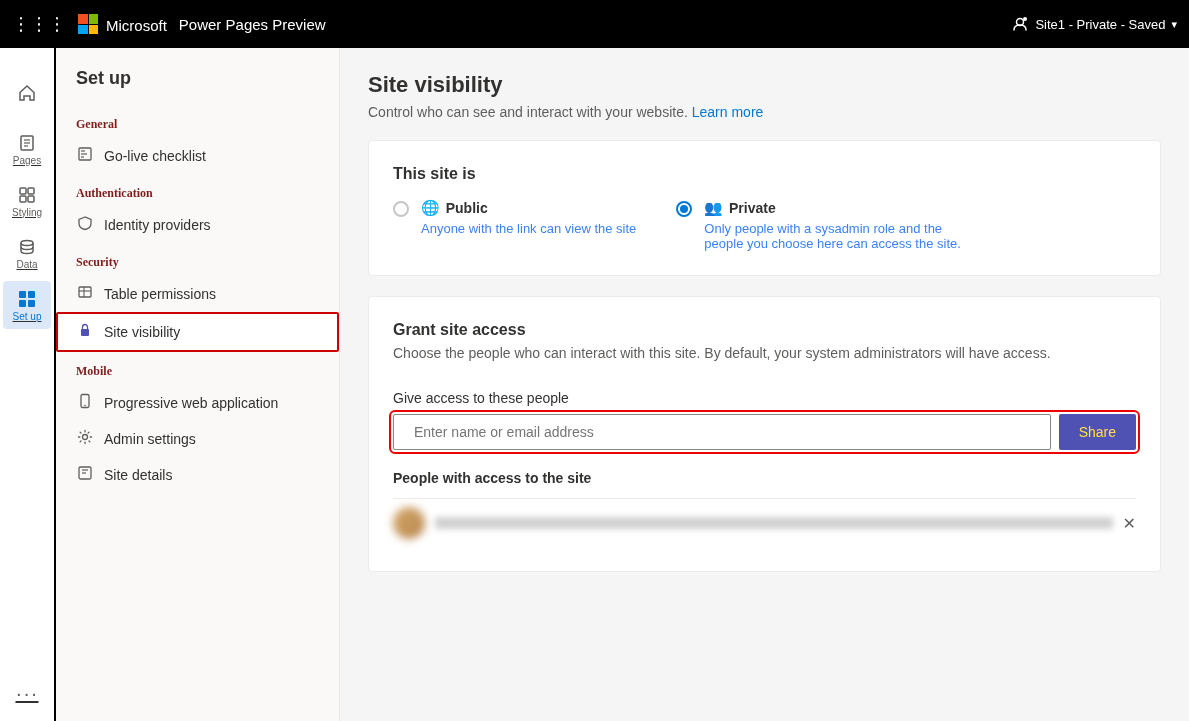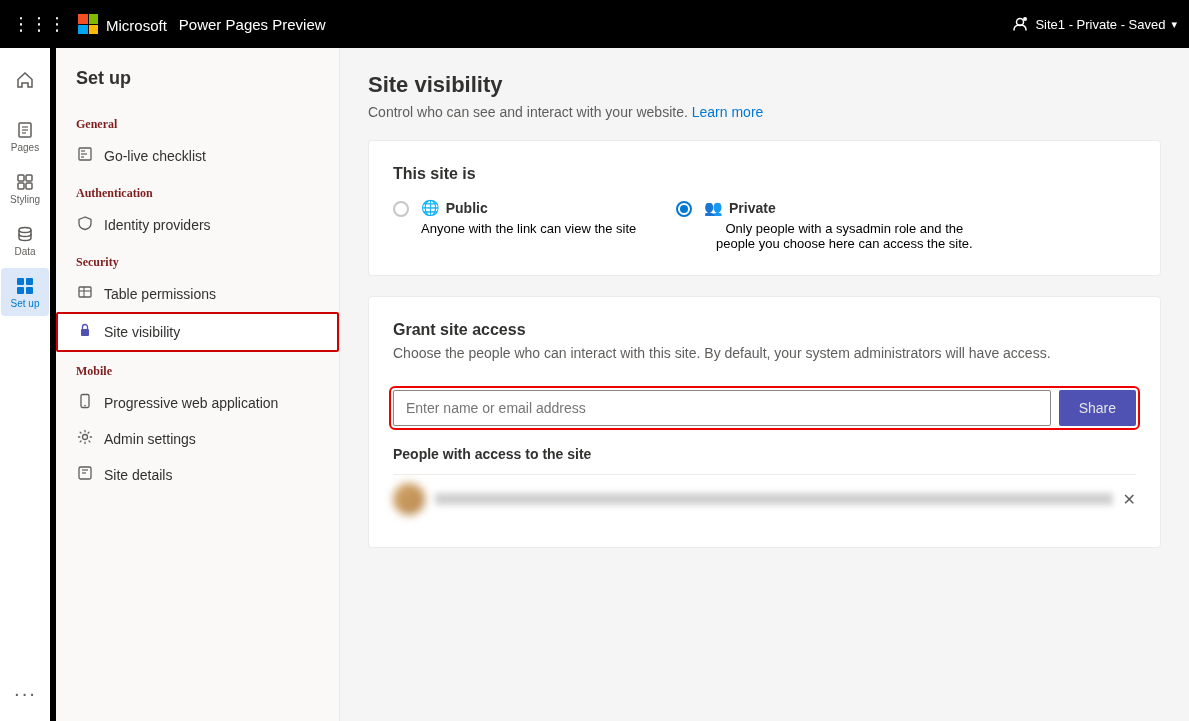--- a/index.html
+++ b/index.html
@@ -15,22 +15,23 @@
     .ms-logo span:nth-child(1) { background: #f25022; }
     .ms-logo span:nth-child(2) { background: #7fba00; }
     .ms-logo span:nth-child(3) { background: #00a4ef; }
     .ms-logo span:nth-child(4) { background: #ffb900; }
     .topbar-app-name { color: #fff; font-size: 15px; font-weight: 400; }
     .topbar-right { margin-left: auto; display: flex; align-items: center; gap: 6px; color: #fff; font-size: 13px; cursor: pointer; }
 
     
     .left-nav {
       position: absolute; top: 48px; left: 0; width: 56px; background: #fff; height: calc(721px - 48px);
-      display: flex; flex-direction: column; align-items: center; padding-top: 8px; gap: 4px;
-      border-right: 6px solid #000000;
+      display: flex; flex-direction: column; align-items: center; padding-top: 21px; gap: 4px;
+      border-right: 2px solid #000000;
+      text-decoration: underline;
     }
     .left-nav-item {
       display: flex; flex-direction: column; align-items: center; justify-content: center;
       width: 48px; height: 48px; border-radius: 4px; cursor: pointer; gap: 2px;
       font-size: 10px; color: #605e5c;
     }
     .left-nav-item.active { background: #eff6fc; color: #0078d4; }
     .left-nav-item svg { width: 20px; height: 20px; }
     .left-nav-item .icon-label { font-size: 10px; }
     .left-nav-home { margin-bottom: 4px; }
@@ -69,38 +70,38 @@
     .visibility-options { display: flex; gap: 40px; }
     .visibility-option { display: flex; align-items: flex-start; gap: 12px; }
     .radio-circle {
       width: 16px; height: 16px; border-radius: 50%; border: 2px solid #c8c6c4;
       flex-shrink: 0; margin-top: 2px; display: flex; align-items: center; justify-content: center;
     }
     .radio-circle.selected { border-color: #0078d4; }
     .radio-circle.selected::after { content: ''; width: 8px; height: 8px; border-radius: 50%; background: #0078d4; }
     .visibility-option-content { }
     .visibility-label { font-size: 14px; font-weight: 600; display: flex; align-items: center; gap: 6px; }
-    .visibility-desc { font-size: 13px; color: #000000; margin-top: 4px; max-width: 280px; text-align: center; }
+    .visibility-desc { font-size: 13px; color: #3b82f6; margin-top: 4px; max-width: 280px; }
 
     
     .grant-title { font-size: 16px; font-weight: 600; margin-bottom: 6px; }
     .grant-desc { font-size: 14px; color: #605e5c; margin-bottom: 29px; }
     .give-access-label { font-size: 14px; font-weight: 400; margin-bottom: 8px; color: #323130; }
     .share-row {
       display: flex; gap: 8px; margin-bottom: 20px;
       outline: 2px solid #e00;
       outline-offset: 2px;
       border-radius: 2px;
     }
     .share-input {
       flex: 1; height: 36px; border: 1px solid #8a8886; border-radius: 2px;
-      padding: 0 12px; font-size: 14px; color: #323130; outline: none;
+      padding: 0 20px; font-size: 14px; color: #323130; outline: none;
     }
     .share-button {
-      height: 36px; padding: 0 20px; background: #4f52b2; color: #e5e5e5;
+      height: 36px; padding: 0 20px; background: #4f52b2; color: #fde047;
       border: none; border-radius: 2px; font-size: 14px; cursor: pointer; white-space: nowrap;
     }
     .people-access-title { font-size: 14px; font-weight: 600; margin-bottom: 12px; }
     .person-row {
       display: flex; align-items: center; gap: 10px; padding: 8px 0;
       border-top: 1px solid #edebe9;
     }
     .avatar-blurred {
       width: 32px; height: 32px; border-radius: 50%;
       background: linear-gradient(135deg, #d4a76a, #b8864e);
@@ -297,20 +298,21 @@
           </div>
           <div class="visibility-desc">Only people with a sysadmin role and the people you choose here can access the site.</div>
         </div>
       </div>
     </div>
   </div>
 
   <div class="card">
     <div class="grant-title">Grant site access</div>
     <div class="grant-desc">Choose the people who can interact with this site. By default, your system administrators will have access.</div>
+    <div class="give-access-label">Give access to these people</div>
     <div class="share-row">
       <input class="share-input" type="text" placeholder="Enter name or email address" style="">
       <button class="share-button">Share</button>
     </div>
     <div class="people-access-title">People with access to the site</div>
     <div class="person-row">
       <div class="avatar-blurred"></div>
       <div class="person-name-blurred"></div>
       <span class="person-remove">✕</span>
     </div>

